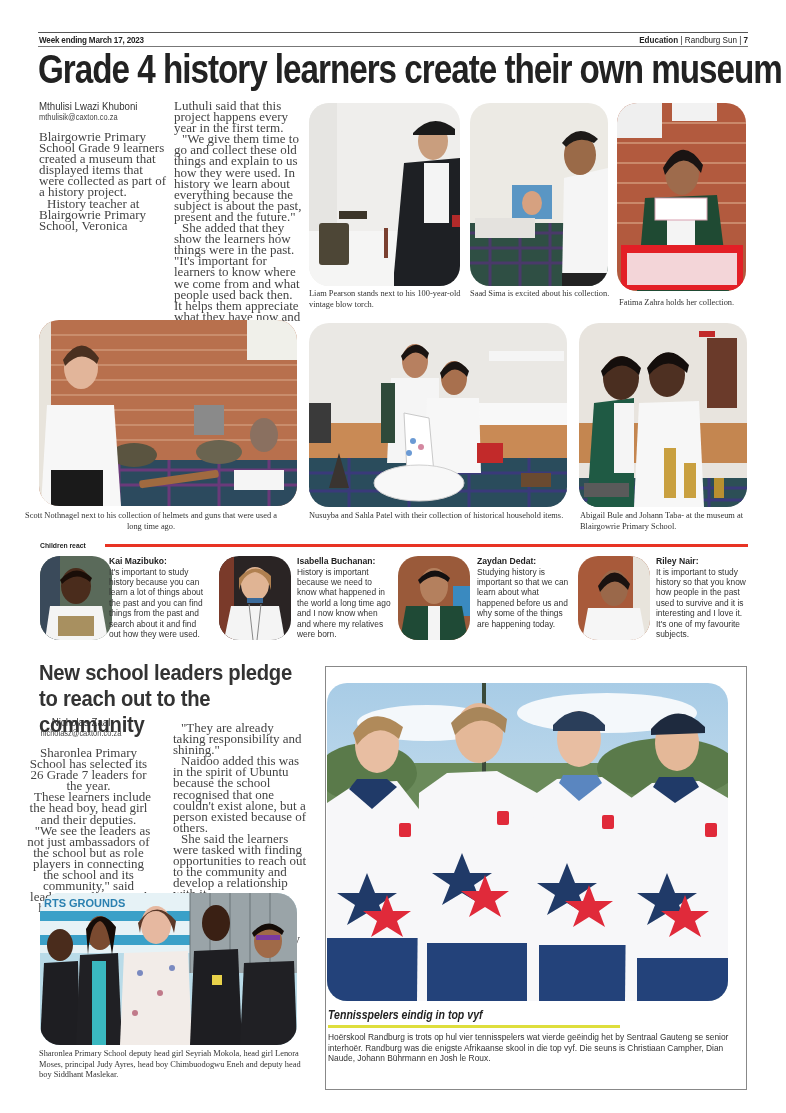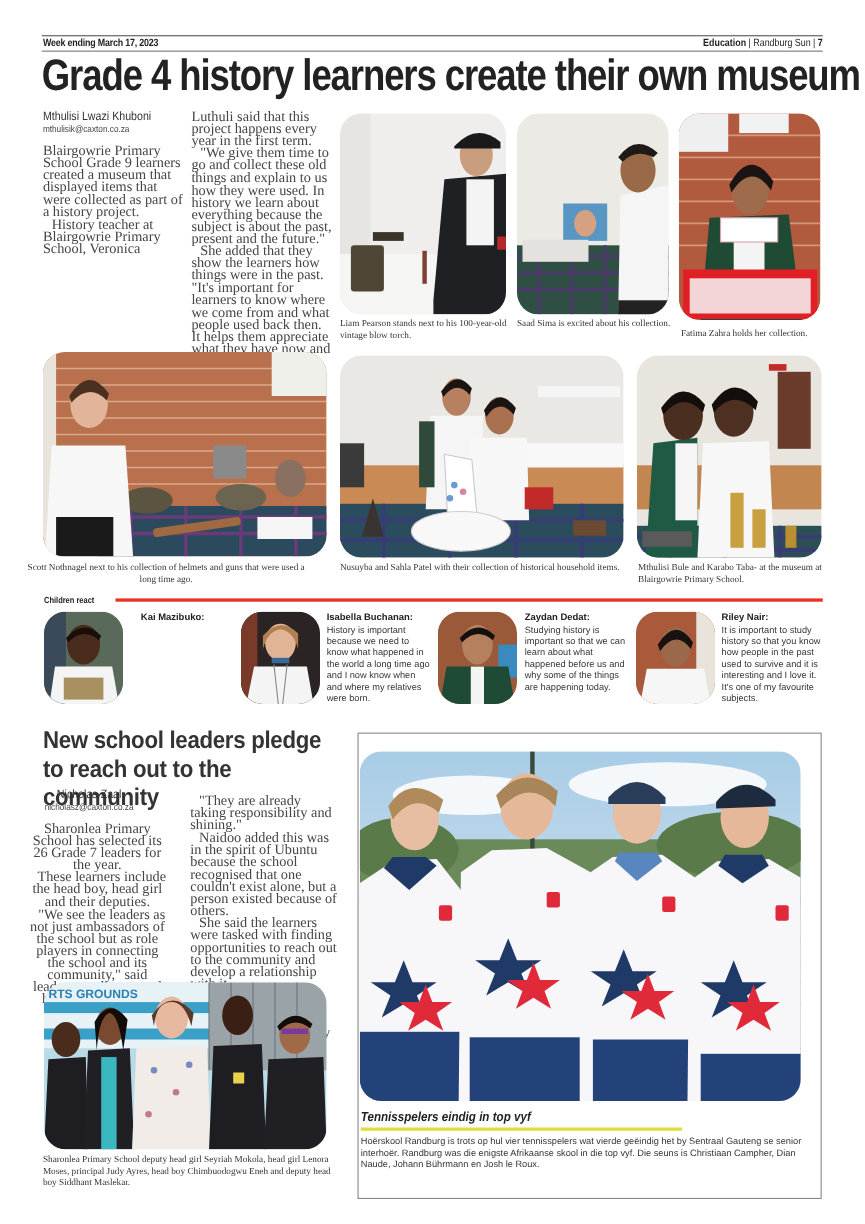--- a/index.html
+++ b/index.html
@@ -189,37 +189,38 @@
     <path d="M22 48 Q42 20 62 45 L60 52 Q42 32 24 54 Z" fill="#140e0c"></path>
     <path d="M55 184 L60 80 L120 78 L125 184 Z" fill="#f7f7f7"></path>
     <ellipse cx="88" cy="52" rx="18" ry="22" fill="#4e3022"></ellipse>
     <path d="M68 45 Q88 15 110 42 L108 50 Q88 30 70 52 Z" fill="#140e0c"></path>
     <rect x="85" y="125" width="12" height="50" fill="#c9a040"></rect>
     <rect x="105" y="140" width="12" height="35" fill="#c9a040"></rect>
     <rect x="135" y="155" width="10" height="20" fill="#b89030"></rect>
     <rect x="5" y="160" width="45" height="14" fill="#5a5a5a"></rect>
   </svg>
 </div>
-<div class="abs caption" style="left:580px; top:511px; width:172px;">Mthulisi Bule and Karabo Taba- at the museum at Blairgowrie Primary School.</div>
+<div class="abs caption" style="left:580px; top:511px; width:172px;">Abigail Bule and Johann Taba- at the museum at Blairgowrie Primary School.</div>
 
 <div class="abs react-label">Children react</div>
 <div class="abs react-rule"></div>
 
 <div class="abs photo" style="left:40px; top:556px; width:72px; height:84px;">
   <svg viewBox="0 0 72 84" preserveAspectRatio="none">
     <rect width="72" height="84" fill="#5a6a5a"></rect>
     <rect x="0" y="0" width="20" height="84" fill="#3a4a5a"></rect>
     <path d="M5 84 L10 50 L62 50 L68 84 Z" fill="#f4f4f4"></path>
     <ellipse cx="36" cy="30" rx="15" ry="18" fill="#4a2c1c"></ellipse>
     <path d="M20 24 Q36 6 52 22 L50 26 Q36 14 22 28 Z" fill="#1a0e08"></path>
     <rect x="18" y="60" width="36" height="20" fill="#a89060"></rect>
   </svg>
 </div>
-<div class="abs" style="left:128px; top:556px; width:95px;">
+<div class="abs" style="left:109px; top:556px; width:95px;">
   <div class="quote-name">Kai Mazibuko:</div>
+  <div class="quote-text">It's important to study history because you can learn a lot of things about the past and you can find things from the past and search about it and find out how they were used.</div>
 </div>
 
 <div class="abs photo" style="left:219px; top:556px; width:72px; height:84px;">
   <svg viewBox="0 0 72 84" preserveAspectRatio="none">
     <rect width="72" height="84" fill="#2a2424"></rect>
     <rect x="0" y="0" width="15" height="84" fill="#7a3a2a"></rect>
     <path d="M5 84 L12 50 L60 50 L66 84 Z" fill="#f4f4f4"></path>
     <ellipse cx="36" cy="28" rx="14" ry="17" fill="#e0b494"></ellipse>
     <path d="M20 22 Q36 4 52 20 L52 34 Q48 18 36 16 Q24 18 20 34 Z" fill="#b08050"></path>
     <rect x="28" y="42" width="16" height="5" fill="#3a6a9a"></rect>

